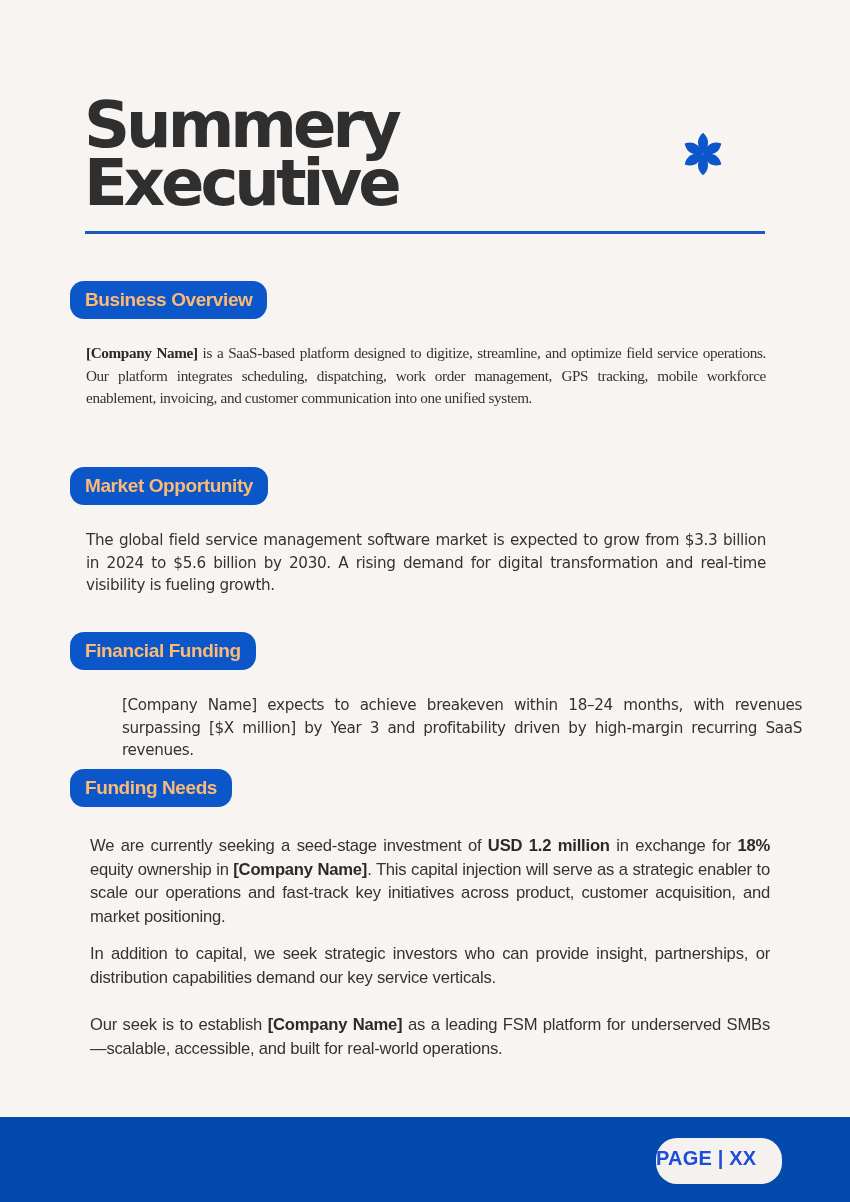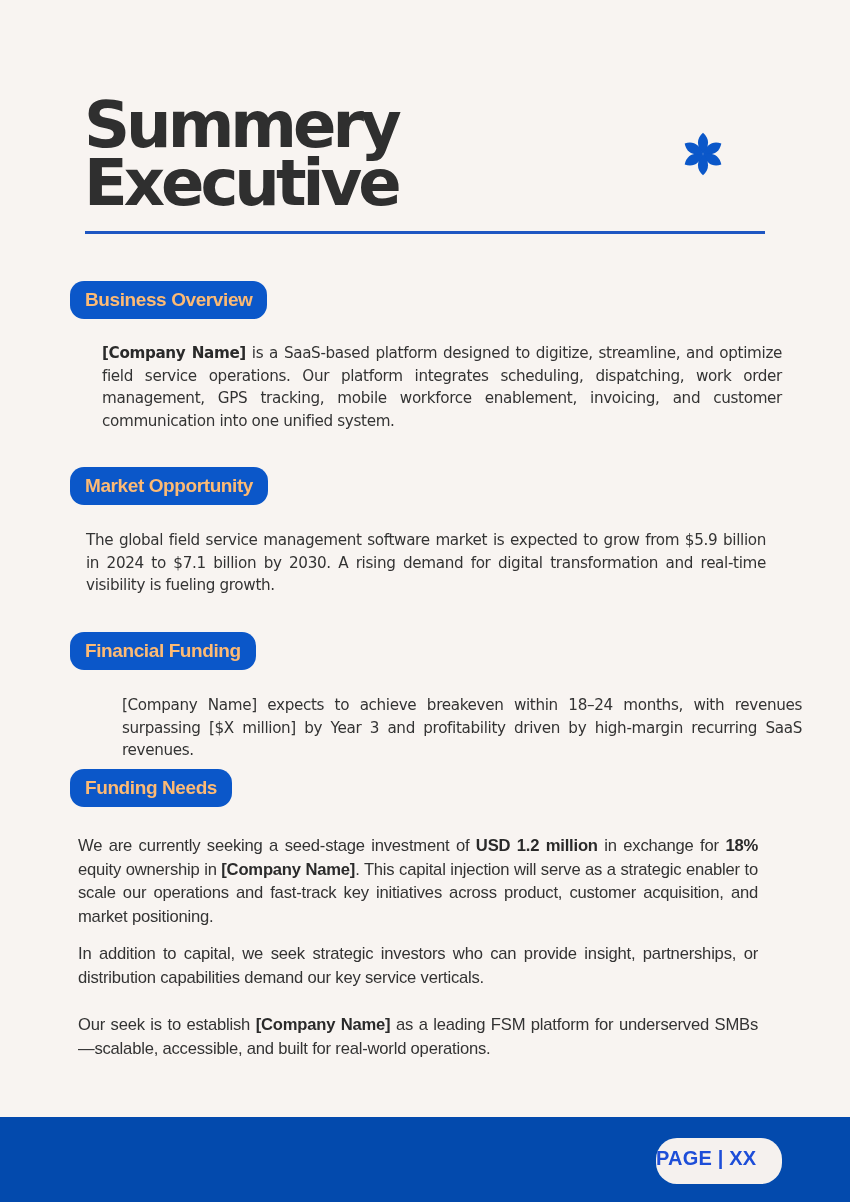--- a/index.html
+++ b/index.html
@@ -22,21 +22,21 @@
     background:#0b57c9; color:#fdba74;
     font-family: "Liberation Sans", sans-serif; font-weight:bold; font-size:19px;
     line-height:38px; padding:0 15px; letter-spacing:-0.4px; white-space:nowrap;
   }
   .para {
     position:absolute; margin:0;
     font-family: "DejaVu Sans", sans-serif; font-size:15.2px; line-height:22.6px;
     text-align:justify; color:#333333; letter-spacing:-0.35px;
   }
   .para b { font-weight:bold; color:#2a2a2a; }
-  .cond { font-family: "Liberation Sans", sans-serif; font-size:16.6px; letter-spacing:-0.2px; }
+  .cond { font-family: "Liberation Sans", sans-serif; font-size:16.6px; letter-spacing:-0.2px;margin-left:12px; }
   .footer { position:absolute; left:0; top:1117px; width:850px; height:85px; background:#034aad; }
   .page-pill {
     position:absolute; left:656px; top:1138px; width:126px; height:46px; border-radius:21px;
     background:#f5f1ee; color:#1d4ed8; text-align:left; line-height:41px;
     font-family: "Liberation Sans", sans-serif; font-weight:bold; font-size:20px; letter-spacing:0.2px;
   }
 </style>
 </head>
 <body>
 
@@ -52,24 +52,24 @@
     <path d="M0 0 C -7 -8 -7 -16 0 -22 C 7 -16 7 -8 0 0 Z" transform="rotate(120)"></path>
     <path d="M0 0 C -7 -8 -7 -16 0 -22 C 7 -16 7 -8 0 0 Z" transform="rotate(180)"></path>
     <path d="M0 0 C -7 -8 -7 -16 0 -22 C 7 -16 7 -8 0 0 Z" transform="rotate(240)"></path>
     <path d="M0 0 C -7 -8 -7 -16 0 -22 C 7 -16 7 -8 0 0 Z" transform="rotate(300)"></path>
   </g>
 </svg>
 
 <div class="rule"></div>
 
 <div class="pill" style="top:281px;">Business Overview</div>
-<p class="para" style="left:102px; top:342px; width:680px;"><b>[Company Name]</b><span> is a SaaS-based platform designed to digitize, streamline, and optimize field service operations. Our platform integrates scheduling, dispatching, work order management, GPS tracking, mobile workforce enablement, invoicing, and customer communication into one unified system.</span></p>
+<p class="para" style="left:86px; top:342px; width:680px;font-family:Liberation Serif, serif;"><b>[Company Name]</b><span> is a SaaS-based platform designed to digitize, streamline, and optimize field service operations. Our platform integrates scheduling, dispatching, work order management, GPS tracking, mobile workforce enablement, invoicing, and customer communication into one unified system.</span></p>
 
 <div class="pill" style="top:467px;">Market Opportunity</div>
-<p class="para" style="left:86px; top:529px; width:680px;">The global field service management software market is expected to grow from $5.9 billion in 2024 to $7.1 billion by 2030. A rising demand for digital transformation and real-time visibility is fueling growth.</p>
+<p class="para" style="left:86px; top:529px; width:680px;">The global field service management software market is expected to grow from $3.3 billion in 2024 to $5.6 billion by 2030. A rising demand for digital transformation and real-time visibility is fueling growth.</p>
 
 <div class="pill" style="top:632px;">Financial Funding</div>
 <p class="para" style="left:86px; top:694px; width:680px;margin-left:36px;">[Company Name] expects to achieve breakeven within 18–24 months, with revenues surpassing [$X million] by Year 3 and profitability driven by high-margin recurring SaaS revenues.</p>
 
 <div class="pill" style="top:769px;">Funding Needs</div>
 <p class="para cond" style="left:78px; top:834px; width:680px; line-height:23.5px;"><span>We are currently seeking a seed-stage investment of </span><b>USD 1.2 million</b><span> in exchange for </span><b>18%</b><span> equity ownership in </span><b>[Company Name]</b><span>. This capital injection will serve as a strategic enabler to scale our operations and fast-track key initiatives across product, customer acquisition, and market positioning.</span></p>
 
 <p class="para cond" style="left:78px; top:942px; width:680px; line-height:23.5px;">In addition to capital, we seek strategic investors who can provide insight, partnerships, or distribution capabilities demand our key service verticals.</p>
 
 <p class="para cond" style="left:78px; top:1013px; width:680px; line-height:23.5px;"><span>Our seek is to establish </span><b>[Company Name]</b><span> as a leading FSM platform for underserved SMBs—scalable, accessible, and built for real-world operations.</span></p>

